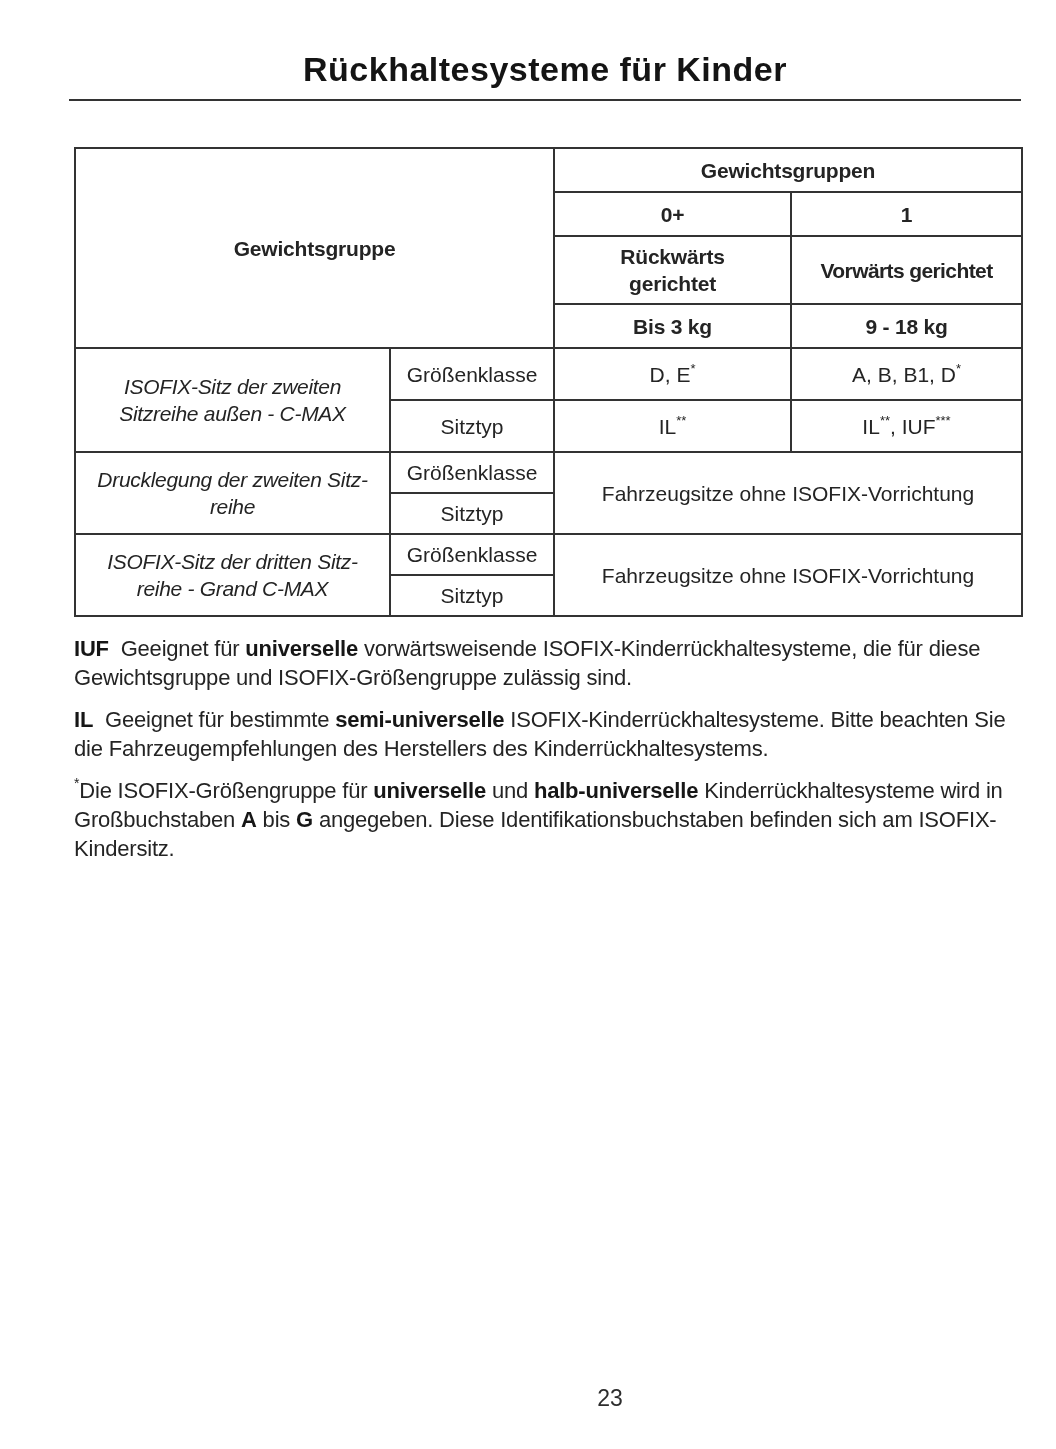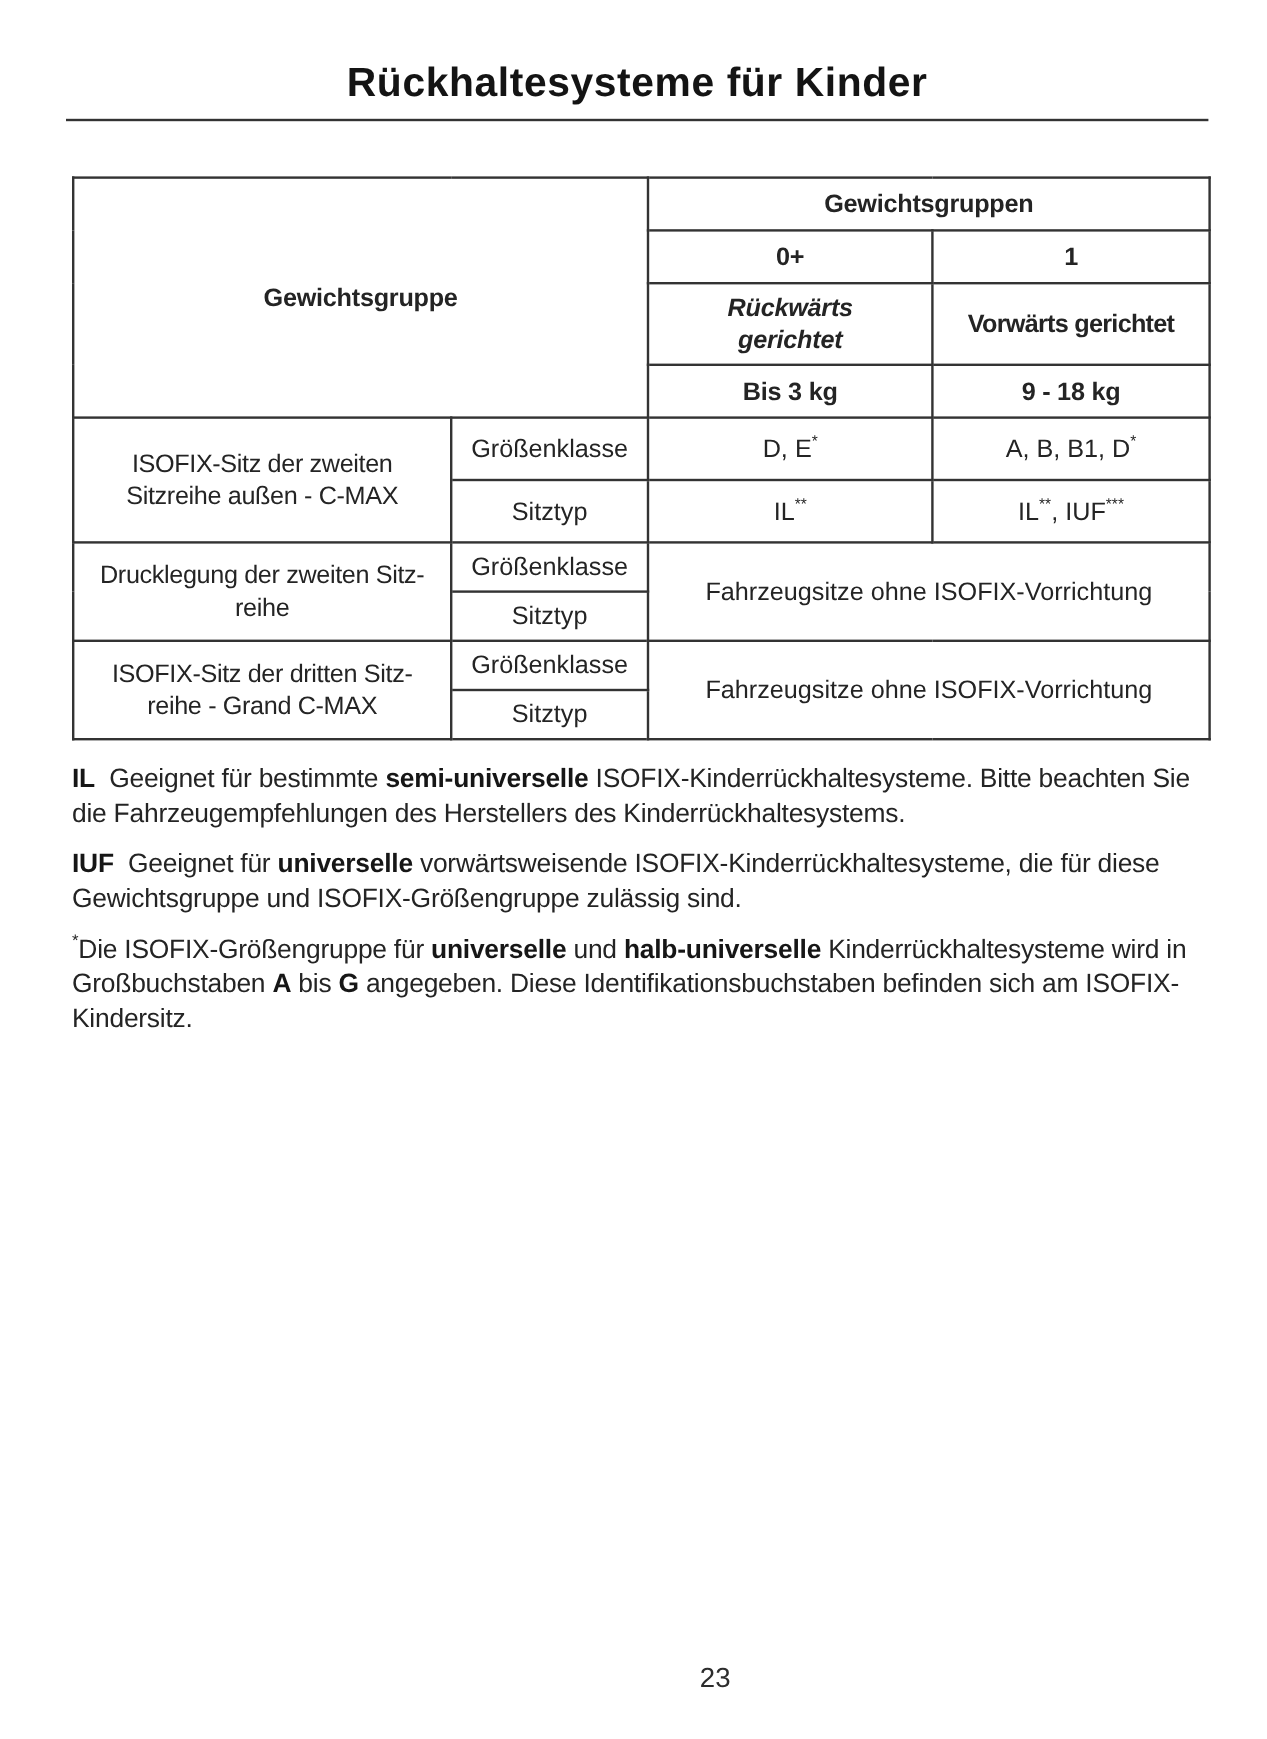--- a/index.html
+++ b/index.html
@@ -10,21 +10,21 @@
   body {
     width: 1056px;
     height: 1449px;
     position: relative;
     font-family: "Liberation Sans", sans-serif;
     color: #1e1e1e;
     -webkit-font-smoothing: antialiased;
   }
   .content {
     position: absolute;
-    left: 55px;
+    left: 69px;
     top: 0;
     width: 952px;
   }
   .title {
     margin: 50px 0 0 0;
     text-align: center;
     font-size: 34px;
     line-height: 38px;
     font-weight: 700;
     letter-spacing: 0.5px;
@@ -50,26 +50,27 @@
     vertical-align: middle;
     padding: 6px 6px;
     color: #242424;
   }
   td.hdr {
     font-weight: 700;
     font-size: 22px;
     letter-spacing: -0.2px;
     color: #161616;
   }
-  td.prewrap { white-space: pre-line; font-style: italic; }
+  td.prewrap { white-space: pre-line; }
   td.pos {
     text-align: left;
     white-space: pre-line;
     padding-left: 8px;
     letter-spacing: -0.3px;
+    font-style: italic;
   }
   td.tight { letter-spacing: -0.6px; margin-top: 32px; }
   tr.h44 { height: 44px; }
   tr.h66 { height: 66px; }
   tr.h52 { height: 52px; }
   tr.h40 { height: 40px; }
   td sup {
     font-size: 13px;
     line-height: 0;
     position: relative;
@@ -168,20 +169,20 @@
       <td>Größenklasse</td>
       <td rowspan="2" colspan="2">Fahrzeugsitze ohne ISOFIX-Vorrichtung</td>
     </tr>
     <tr class="h40">
       <td>Sitztyp</td>
     </tr>
   </tbody>
     </table>
 
   <div class="notes">
+    <p><span class="b">IUF</span><span>&nbsp; Geeignet für </span><span class="b">universelle</span><span> vorwärtsweisende ISOFIX-Kinderrückhaltesysteme, die für diese Gewichtsgruppe und ISOFIX-Größengruppe zulässig sind.</span></p>
     <p><span class="b">IL</span><span>&nbsp; Geeignet für bestimmte </span><span class="b">semi-universelle</span><span> ISOFIX-Kinderrückhaltesysteme. Bitte beachten Sie die Fahrzeugempfehlungen des Herstellers des Kinderrückhaltesystems.</span></p>
-    <p><span class="b">IUF</span><span>&nbsp; Geeignet für </span><span class="b">universelle</span><span> vorwärtsweisende ISOFIX-Kinderrückhaltesysteme, die für diese Gewichtsgruppe und ISOFIX-Größengruppe zulässig sind.</span></p>
     <p><sup>*</sup><span>Die ISOFIX-Größengruppe für </span><span class="b">universelle</span><span> und </span><span class="b">halb-universelle</span><span> Kinderrückhaltesysteme wird in Großbuchstaben </span><span class="b">A</span><span> bis </span><span class="b">G</span><span> angegeben. Diese Identifikationsbuchstaben befinden sich am ISOFIX-Kindersitz.</span></p>
   </div>
 
   <div class="pagenum">23</div>
 
 </div>
 
 </body></html>

